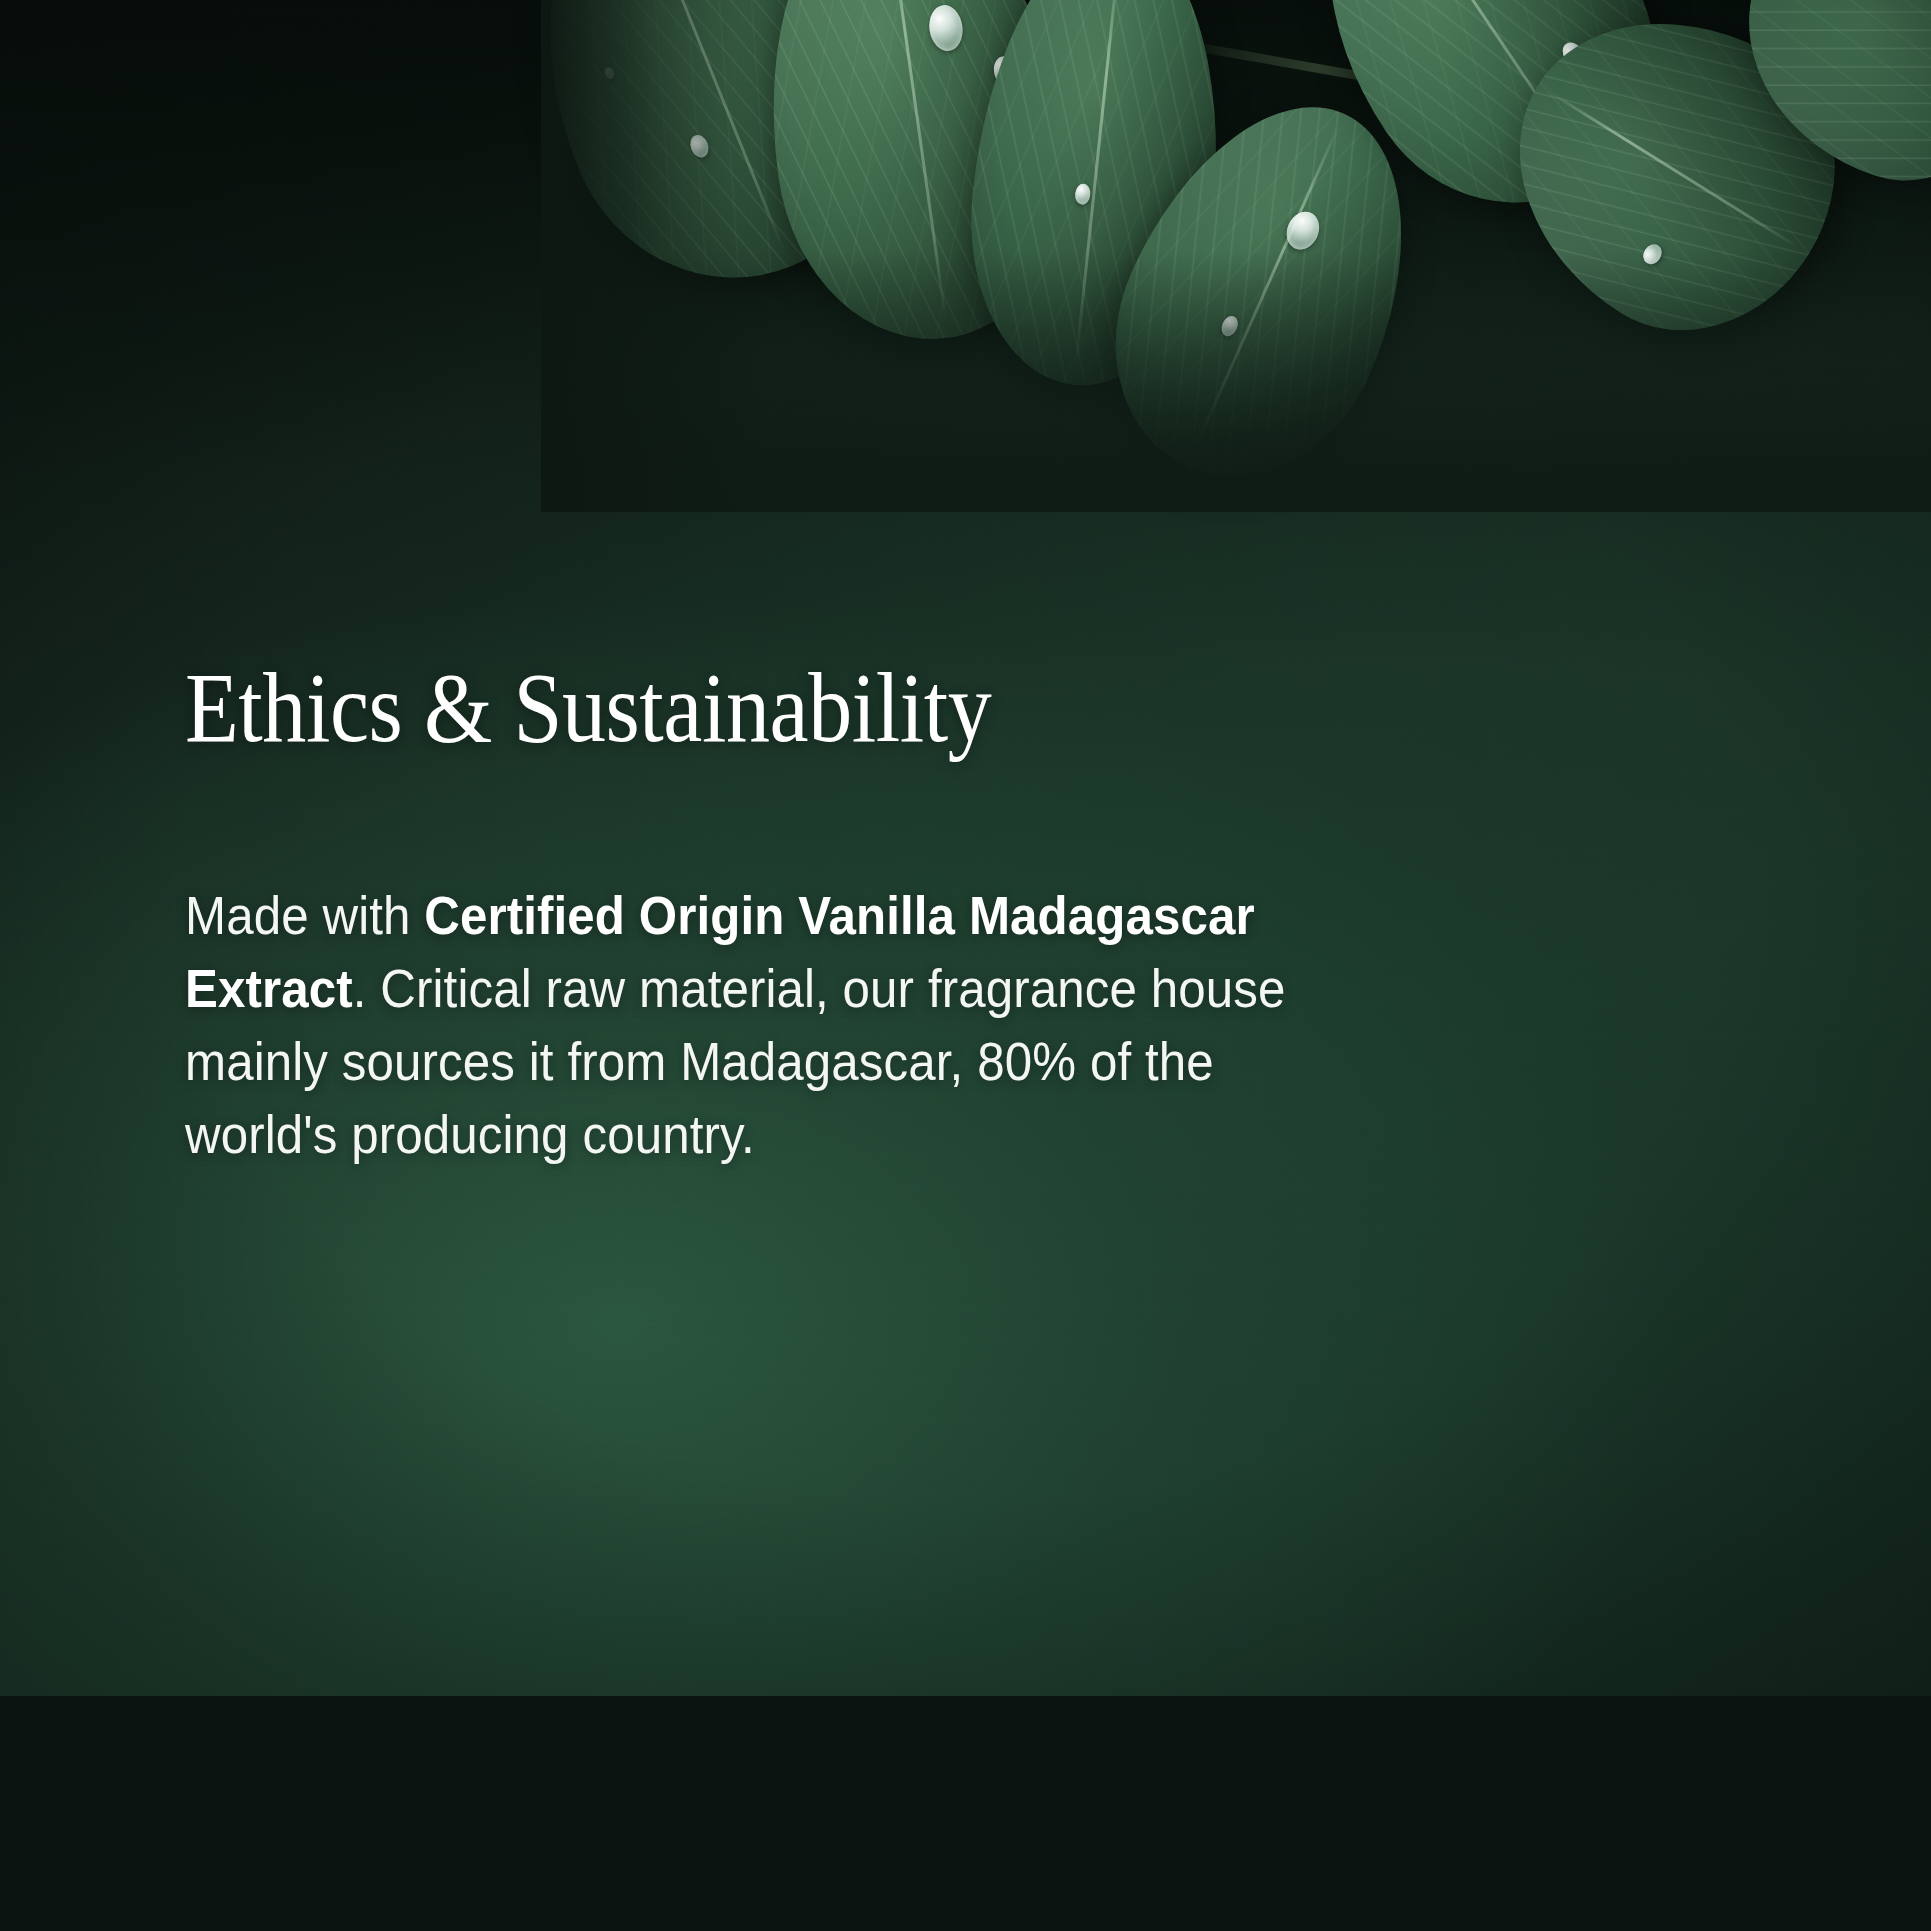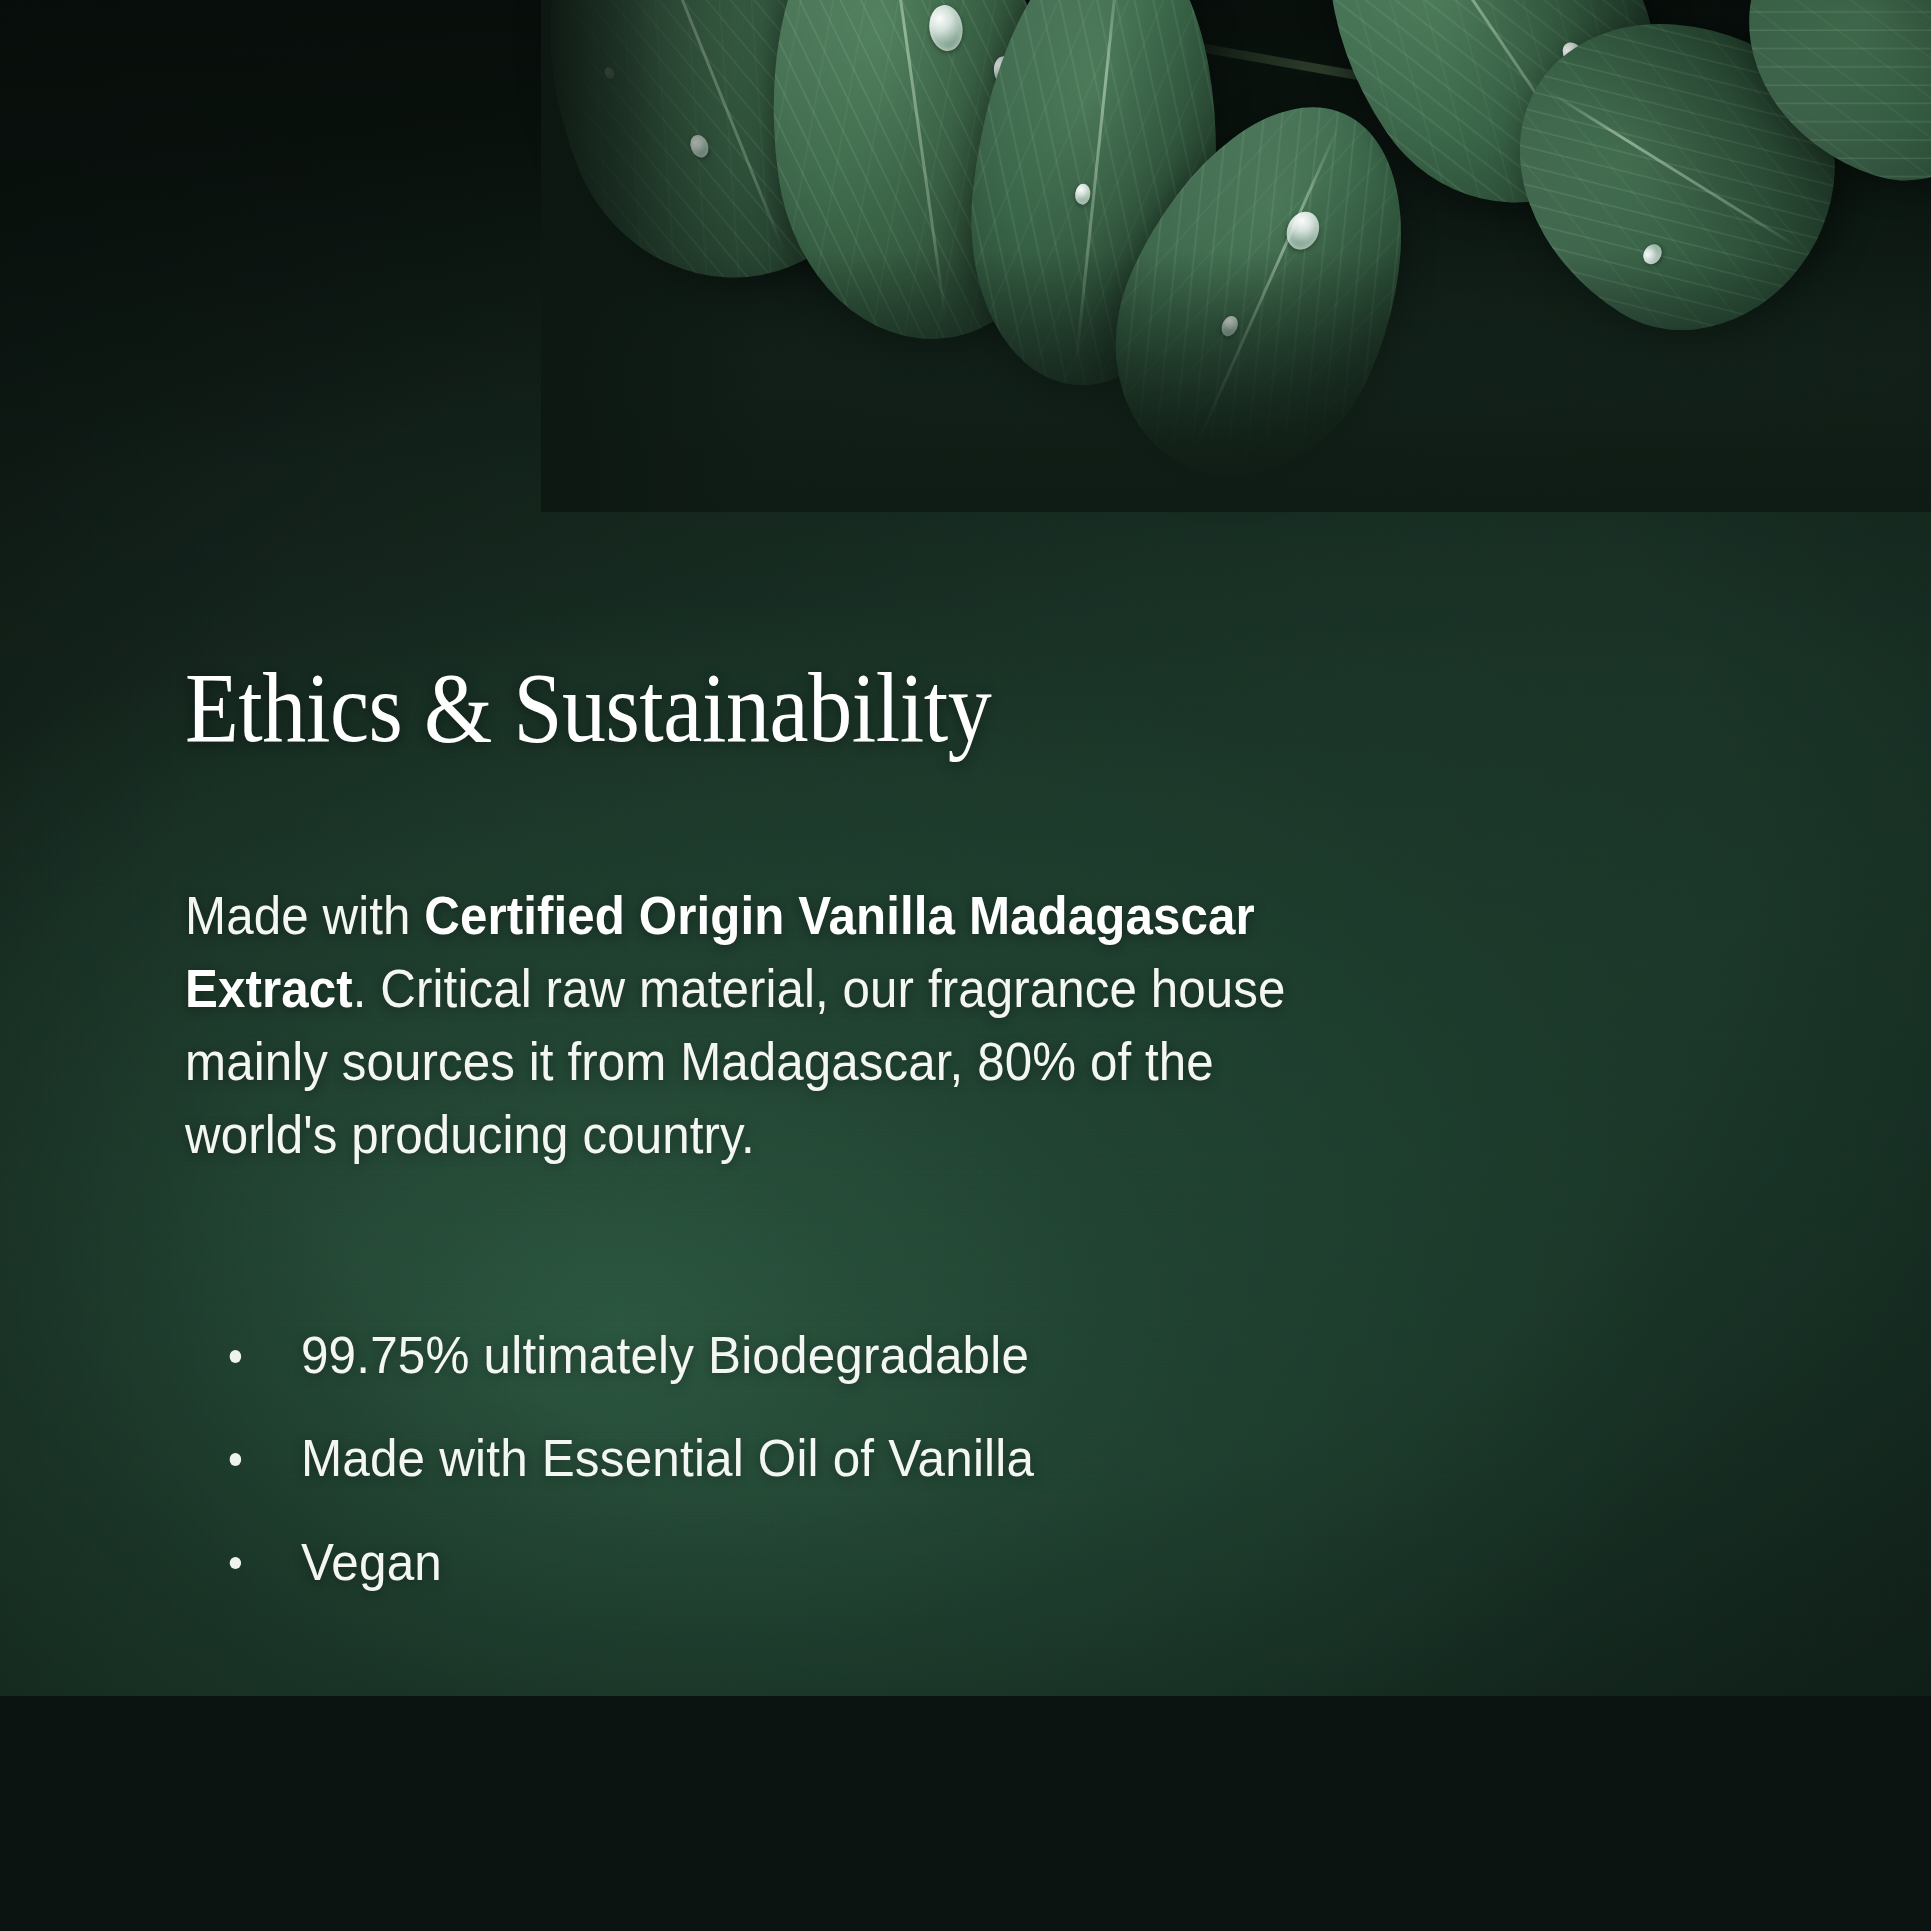--- a/index.html
+++ b/index.html
@@ -265,30 +265,16 @@
     <div class="foliage-fade"></div>
     <div class="foliage-leftfade"></div>
   </div>
 
   <div class="content">
 
     <h1 class="headline">Ethics &amp; Sustainability</h1>
 
     <p class="body-copy"><span>Made with </span><b>Certified Origin Vanilla Madagascar Extract</b><span>. Critical raw material, our fragrance house mainly sources it from Madagascar, 80% of the world's producing country.</span></p>
 
-    <ul class="bullets">
-      <li>
-        <span class="dot"></span>
-        <span>99.75% ultimately Biodegradable</span>
-      </li>
-      <li>
-        <span class="dot"></span>
-        <span>Made with Essential Oil of Vanilla</span>
-      </li>
-      <li>
-        <span class="dot"></span>
-        <span>Vegan</span>
-      </li>
-    </ul>
 
   </div>
 </div>
 
 
 </body></html>

